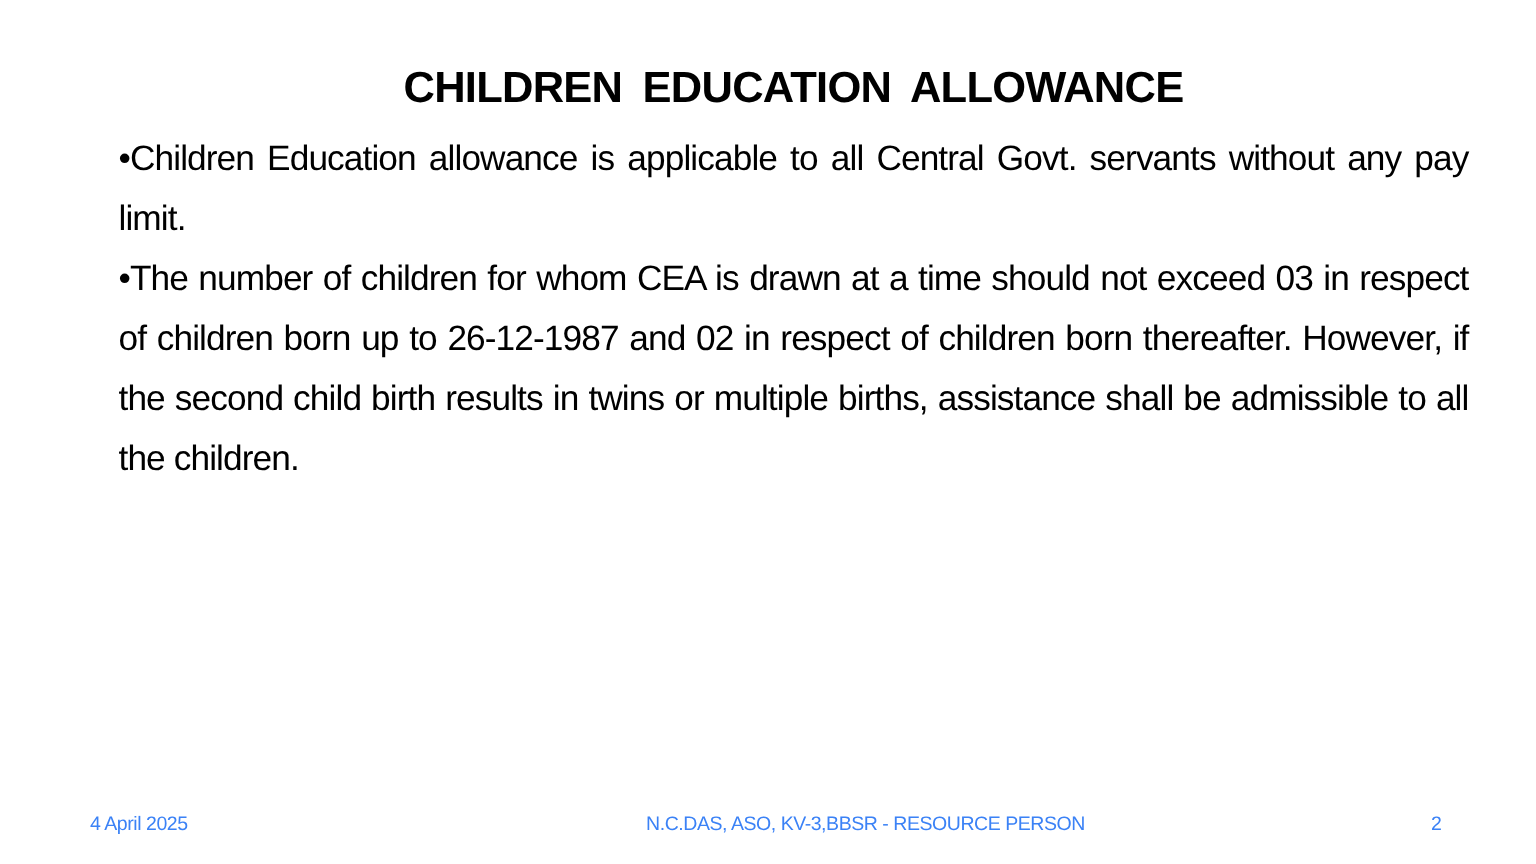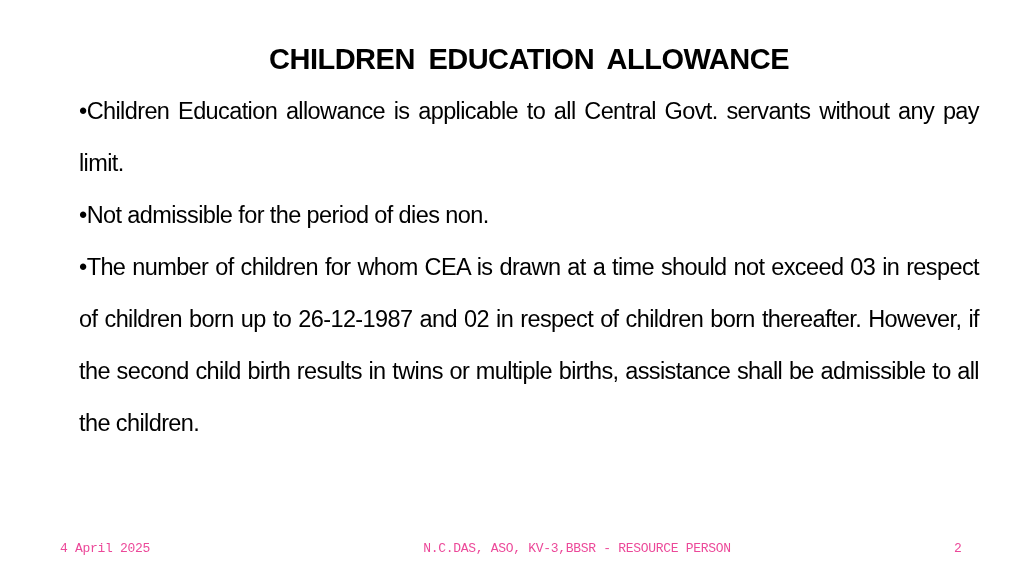--- a/index.html
+++ b/index.html
@@ -2,36 +2,35 @@
 <html><head>
 <meta charset="utf-8">
 <style>
   html, body { margin:0; padding:0; }
   body { width:1024px; height:576px; background:#ffffff; position:relative; overflow:hidden;
          font-family:"Liberation Sans", sans-serif; color:#000; }
   .title { position:absolute; top:43px; left:0; width:1058px; text-align:center;
            font-size:29px; font-weight:bold; letter-spacing:-0.5px; word-spacing:6px;
            font-family:"Liberation Sans Narrow","Liberation Sans", sans-serif; }
   .title span { text-decoration-thickness:3px; text-underline-offset:4px; }
-  .body { position:absolute; top:85px; left:79px; width:900px; font-size:23.5px; line-height:52px;
+  .body { position:absolute; top:85px; left:79px; width:900px; font-size:23.5px; line-height:40px;
           letter-spacing:-0.6px; }
   .para { text-align:justify; margin:0; }
-  .footer { position:absolute; top:541px; font-size:13px; color:#ec4899; letter-spacing:-0.3px;font-family:Liberation Mono, monospace; }
+  .footer { position:absolute; top:541px; font-size:13px; color:#3b82f6; letter-spacing:-0.3px; }
   .f-date { left:60px; }
   .f-center { left:0; width:1154px; text-align:center; }
   .f-num { left:954px; }
 </style>
 </head>
 <body>
 
 <div class="title">
   <span>CHILDREN  EDUCATION  ALLOWANCE</span>
 </div>
 
 <div class="body">
   <p class="para">•Children  Education  allowance   is  applicable  to  all  Central  Govt. servants without any pay limit.</p>
-  <p class="para">•Not admissible for the period of dies non.</p>
   <p class="para">•The number of children for whom CEA is drawn at a time  should not exceed 03 in respect of children born up to 26-12-1987 and 02  in respect of children born thereafter. However, if  the second child birth results in twins or multiple births, assistance shall be admissible to all the children.</p>
 </div>
 
 <div class="footer f-date">4 April 2025</div>
 <div class="footer f-center">N.C.DAS, ASO, KV-3,BBSR - RESOURCE PERSON</div>
 <div class="footer f-num">2</div>
 
 </body></html>

